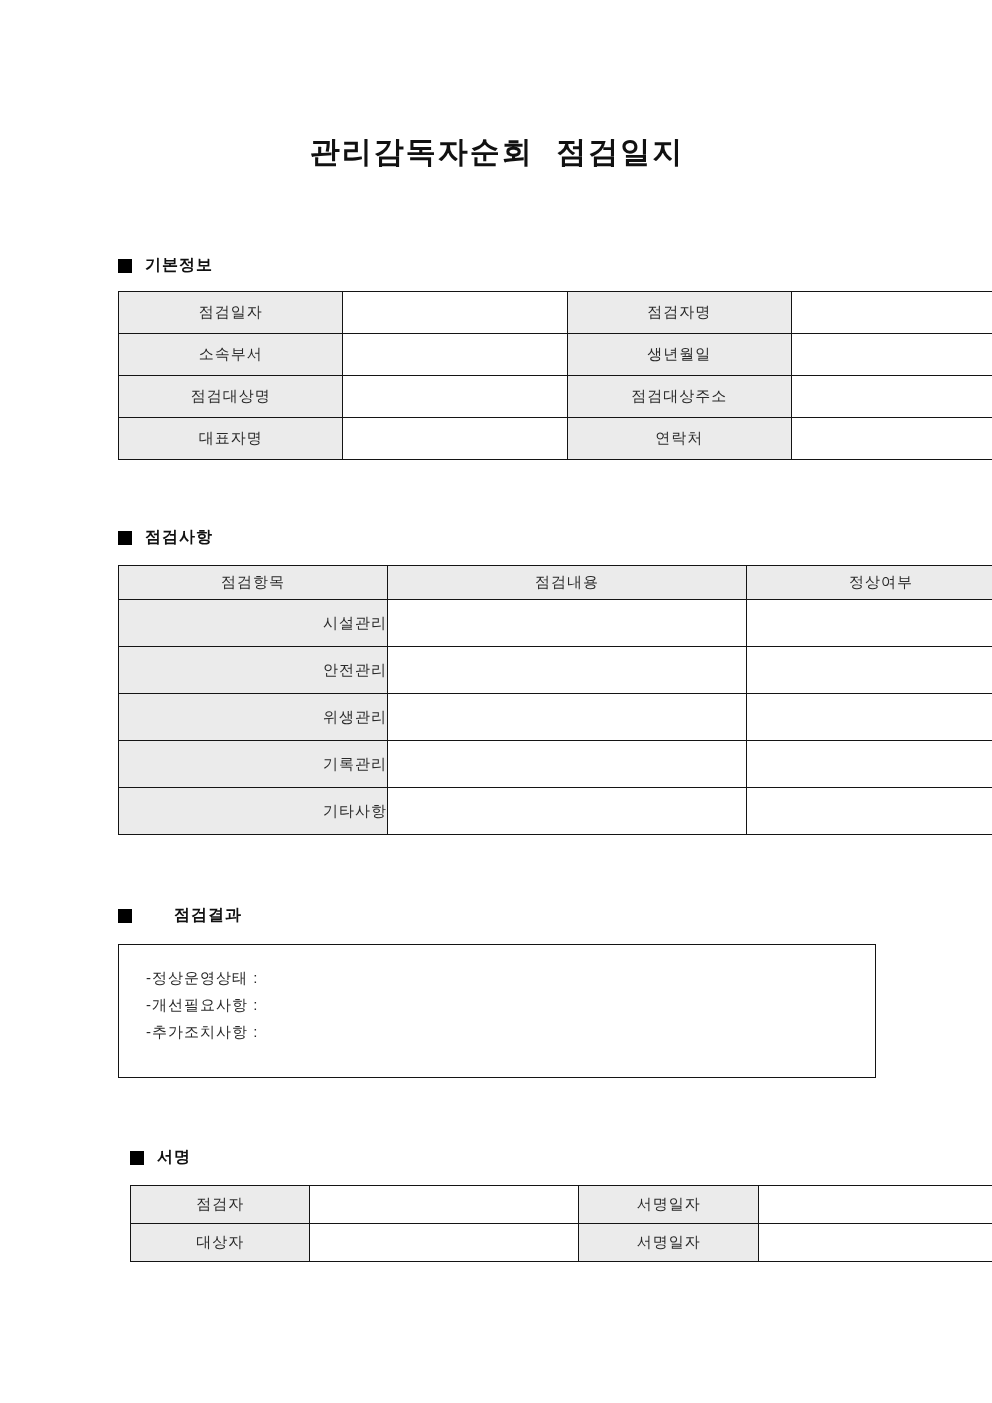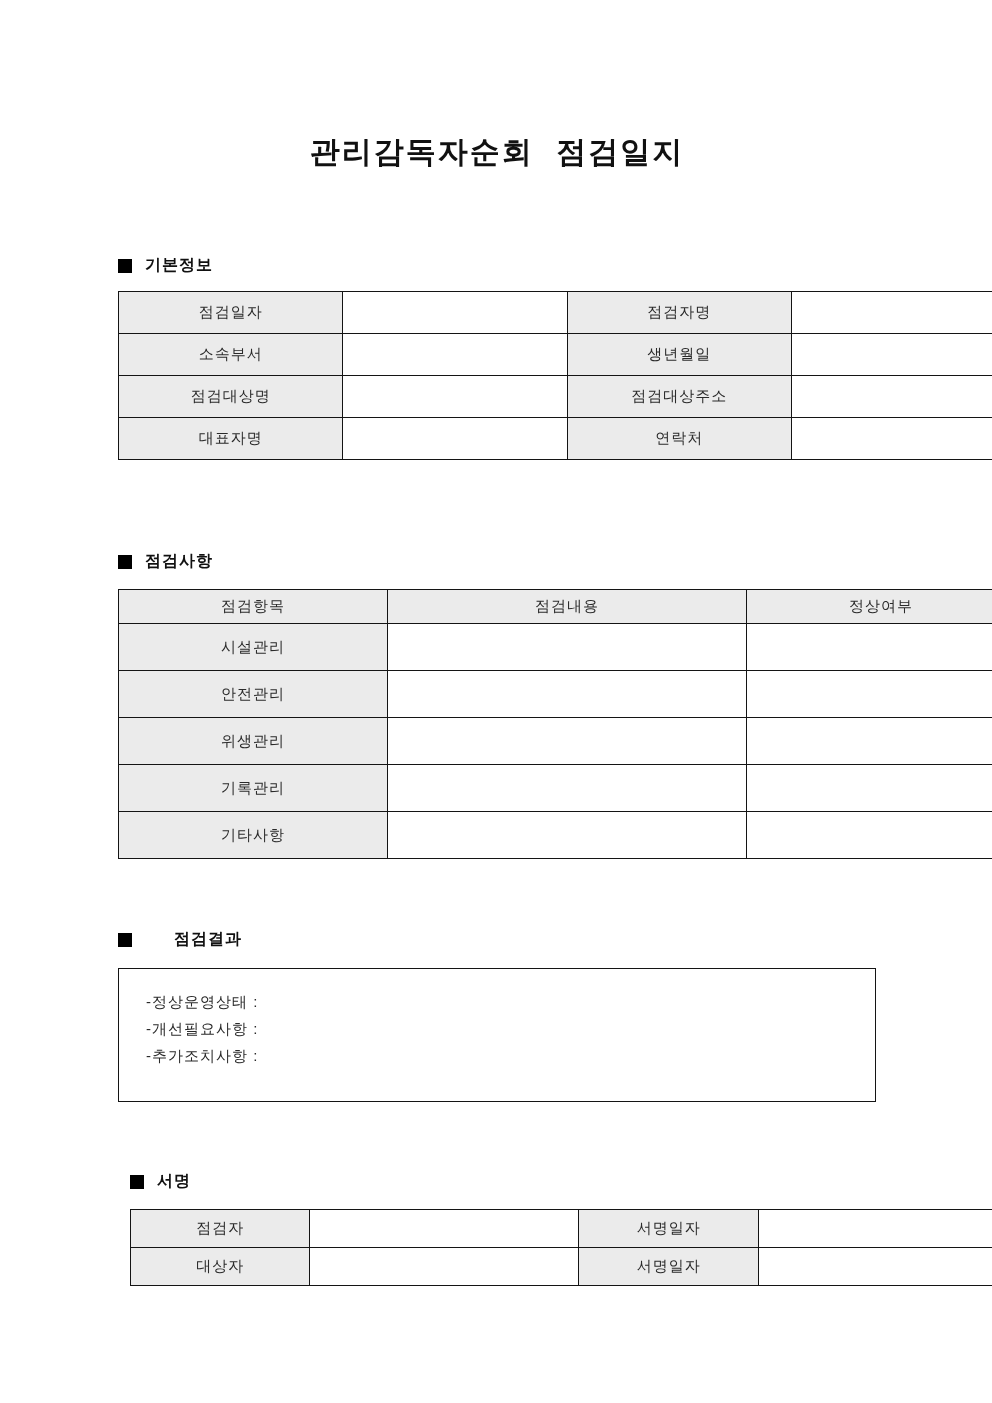--- a/index.html
+++ b/index.html
@@ -61,24 +61,24 @@
   .cell-label, .cell-header { background: #ebebeb; }
   .cell-value { background: #ffffff; }
 
   
   .sec-basic { margin-top: 84px; }
   .sec-basic .section-heading { margin-bottom: 15px; text-align: center; }
   .tbl-basic td { height: 42px; }
   .tbl-basic col { width: 25%; }
 
   
-  .sec-items { margin-top: 91px; }
+  .sec-items { margin-top: 67px; }
   .sec-items .section-heading { margin-bottom: 17px; }
   .tbl-items .hdr-row th { height: 34px; }
-  .tbl-items .body-row td { height: 47px; }
+  .tbl-items .body-row td { height: 47px; text-align: right; }
   .col-item { width: 30%; }
   .col-content { width: 40%; }
   .col-status { width: 30%; }
 
   
   .sec-result { margin-top: 70px; }
   .sec-result .section-heading { margin-bottom: 18px; gap: 29px; }
   .result-box {
     width: 758px;
     height: 134px;

